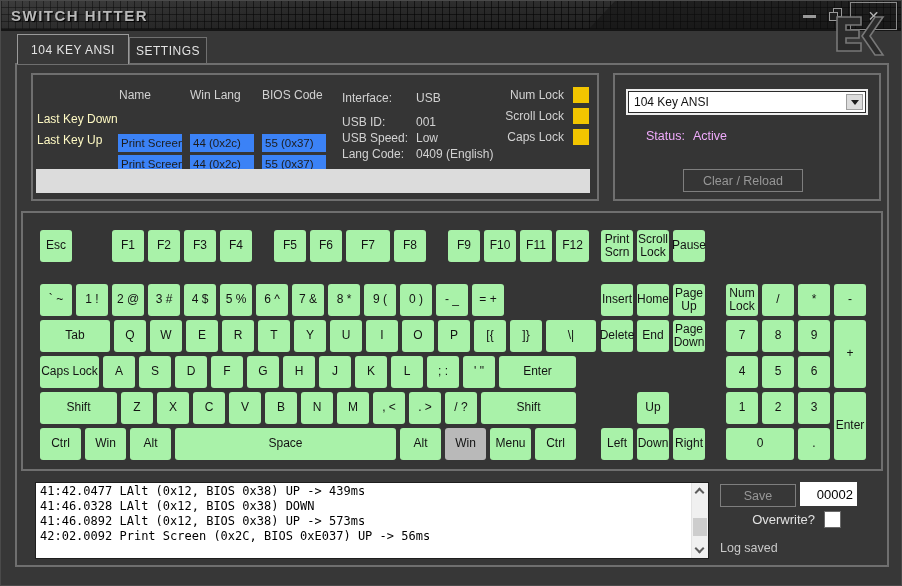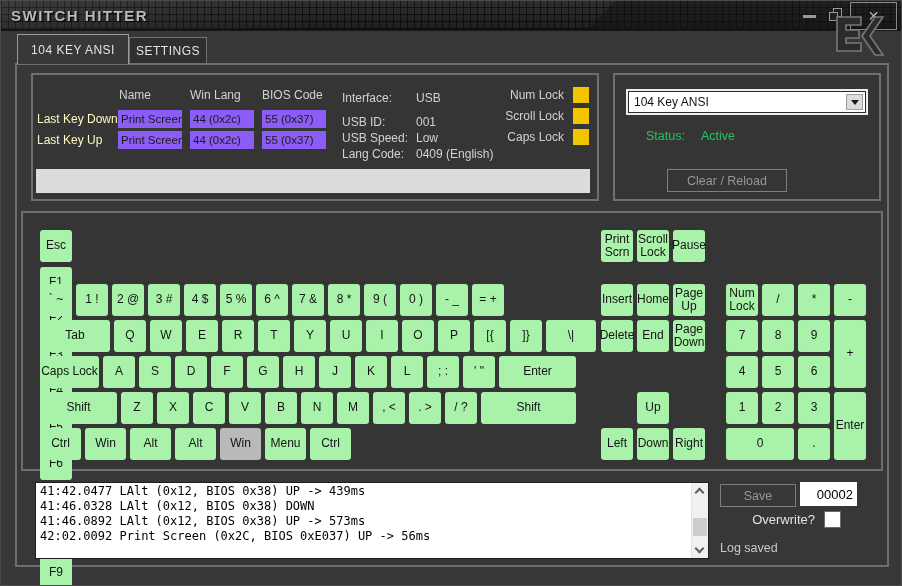--- a/index.html
+++ b/index.html
@@ -39,44 +39,44 @@
   .frame{position:absolute;left:14px;top:62px;width:874px;height:504px;border:2px solid #6f6f6f;}
   .panel{position:absolute;border:2px solid #6f6f6f;background:#353535;}
   .info-panel{left:30px;top:72px;width:568px;height:128px;}
   .layout-panel{left:612px;top:72px;width:268px;height:128px;}
   .kb-panel{left:20px;top:210px;width:862px;height:260px;}
 
   
   .ki-header{position:absolute;top:13px;font-size:12px;color:#d2d2d2;}
   .h-name{left:86px}.h-win{left:157px}.h-bios{left:229px}
   .ki-rowlabel{position:absolute;left:4px;font-size:12px;color:#fef9c3;}
-  .ki-box{position:absolute;width:64px;height:18px;background:#8b5cf6;color:#1c1c1c;
-    font-size:11.5px;display:flex;align-items:center;padding-left:3px;white-space:nowrap;overflow:hidden;}
+  .ki-box{position:absolute;width:64px;height:18px;background:#3b82f6;color:#1c1c1c;
+    font-size:11.5px;display:flex;align-items:center;padding-left:3px;white-space:nowrap;overflow:hidden;margin-top:24px;}
   .c-name{left:85px}.c-win{left:157px}.c-bios{left:229px}
   .r1{top:35px}.r2{top:56px}.rl1{top:37px}.rl2{top:58px}
   .dev-line{position:absolute;left:309px;font-size:12px;color:#d2d2d2;display:flex;}
   .dev-label{min-width:74px;}
   .dev-value{white-space:nowrap;}
   .locks{position:absolute;right:8px;top:12px;display:flex;flex-direction:column;gap:5px;}
   .lock-row{display:flex;align-items:center;justify-content:flex-end;gap:9px;height:16px;}
   .lock-label{font-size:12px;color:#d2d2d2;}
   .lock-box{width:16px;height:16px;background:var(--lock-yellow,#f2c500);}
   .readout{position:absolute;left:3px;top:94px;width:554px;height:24px;background:#dcdcdc;}
 
   
   .dropdown{position:absolute;left:13px;top:16px;width:238px;height:22px;background:#fff;
     border:1px solid #2a2a2a;box-shadow:0 0 0 2px #ededed;display:flex;align-items:center;cursor:default;}
   .dropdown-text{flex:1;font-size:12px;color:#111;padding-left:5px;white-space:nowrap;overflow:hidden;}
   .dropdown-btn{width:17px;height:16px;margin-right:2px;background:#dcdcdc;border:1px solid #9e9e9e;
     display:flex;align-items:center;justify-content:center;}
   .dd-arrow{width:0;height:0;border-left:4px solid transparent;border-right:4px solid transparent;border-top:5px solid #1b1b1b;}
-  .status-line{position:absolute;left:31px;top:54px;font-size:12.5px;color:#22c55e;display:flex;gap:16px;}
+  .status-line{position:absolute;left:31px;top:54px;font-size:12.5px;color:#f0abfc;display:flex;gap:8px;}
   .ghost-btn{border:1px solid #7e7e7e;background:transparent;color:#979797;font-size:12.5px;
     display:flex;align-items:center;justify-content:center;cursor:default;}
-  .clear-btn{position:absolute;left:52px;top:94px;width:120px;height:23px;}
+  .clear-btn{position:absolute;left:68px;top:94px;width:120px;height:23px;}
 
   
   .kb-sec{position:absolute;}
   #kb-main{left:15px;top:15px;width:540px;height:230px;}
   #kb-nav{left:576px;top:15px;width:108px;height:230px;}
   #kb-numpad{left:701px;top:69px;display:grid;grid-template-columns:repeat(4,36px);grid-template-rows:repeat(5,36px);}
   .krow{position:absolute;left:0;display:flex;height:36px;}
   .key{background:var(--key-green,#a9f2a9);border-radius:3px;margin:2px;height:32px;flex-shrink:0;
     display:flex;align-items:center;justify-content:center;font-size:12px;color:#131313;
     white-space:pre-line;text-align:center;line-height:1.12;}
@@ -188,21 +188,21 @@
     </div>
     <div class="status-line">
       <span>Status:</span>
       <span>Active</span>
     </div>
     <div class="ghost-btn clear-btn">Clear / Reload</div>
   </div>
 
   <div class="panel kb-panel">
     <div id="kb-main" class="kb-sec">
-        <div class="krow" style="top: 0px; flex-direction: column;">
+        <div class="krow" style="top: 0px;">
           <div class="key" style="width: 32px;">Esc</div>
           <div class="ksp" style="width: 36px;"></div>
           <div class="key" style="width: 32px;">F1</div>
           <div class="key" style="width: 32px;">F2</div>
           <div class="key" style="width: 32px;">F3</div>
           <div class="key" style="width: 32px;">F4</div>
           <div class="ksp" style="width: 18px;"></div>
           <div class="key" style="width: 32px;">F5</div>
           <div class="key" style="width: 32px;">F6</div>
           <div class="key" style="width: 44px;">F7</div>
@@ -270,20 +270,21 @@
           <div class="key" style="width: 32px;">M</div>
           <div class="key" style="width: 32px;">, &lt;</div>
           <div class="key" style="width: 32px;">. &gt;</div>
           <div class="key" style="width: 32px;">/ ?</div>
           <div class="key" style="width: 95px;">Shift</div>
         </div>
         <div class="krow" style="top: 198px;">
           <div class="key" style="width: 41px;">Ctrl</div>
           <div class="key" style="width: 41px;">Win</div>
           <div class="key" style="width: 41px;">Alt</div>
+          <div class="key" style="width: 221px;">Space</div>
           <div class="key" style="width: 41px;">Alt</div>
           <div class="key untested" style="width: 41px;">Win</div>
           <div class="key" style="width: 41px;">Menu</div>
           <div class="key" style="width: 41px;">Ctrl</div>
         </div>
       </div>
     <div id="kb-nav" class="kb-sec">
         <div class="krow" style="top: 0px;">
           <div class="key" style="width: 32px;">Print
 Scrn</div>

